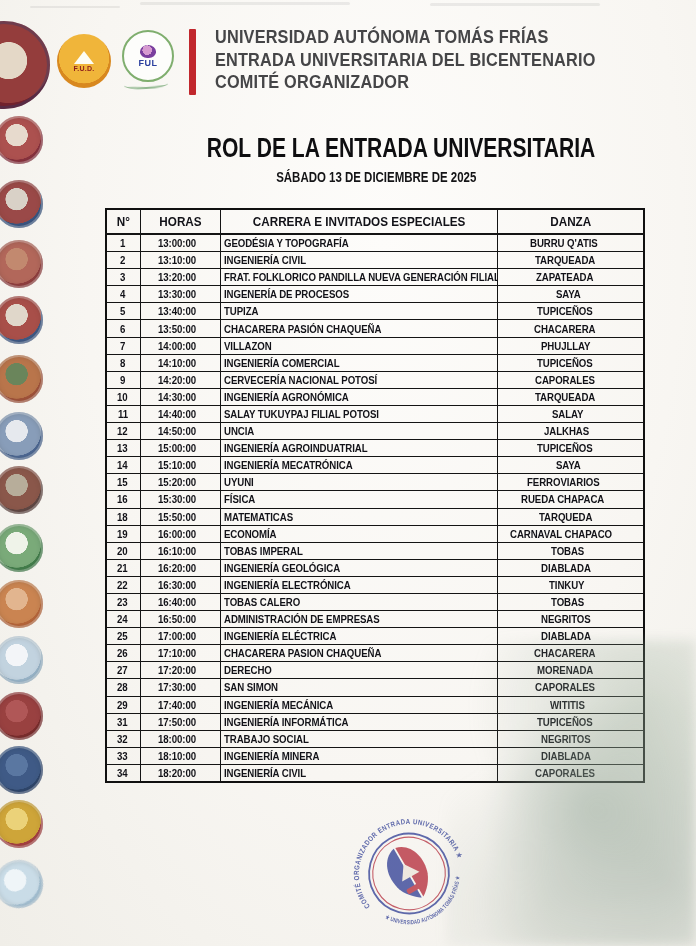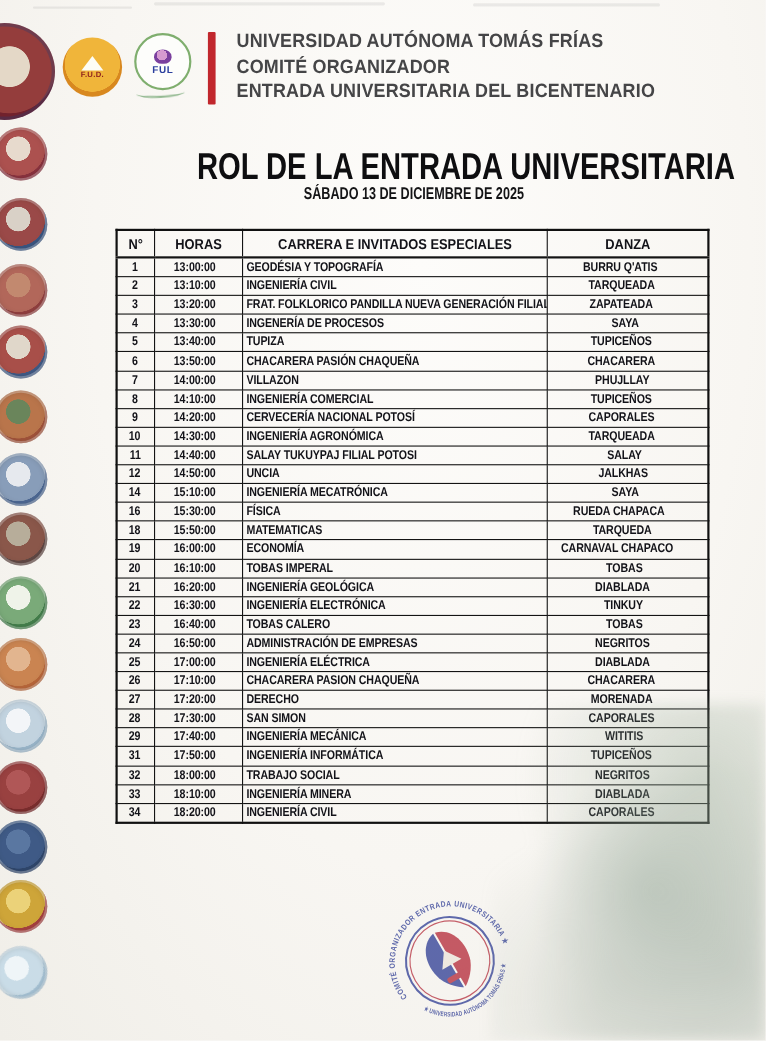--- a/index.html
+++ b/index.html
@@ -46,21 +46,21 @@
   .ful-label{font-size:9px;font-weight:800;color:#2b3f9e;line-height:9px;letter-spacing:.5px;}
   .ful-script{position:absolute;left:124px;top:80px;width:44px;height:7px;
     border-bottom:2px solid rgba(90,150,90,.65);border-radius:50%;transform:rotate(-3deg);filter:blur(.4px);}
   .accent-bar{position:absolute;left:189px;top:29px;width:7px;height:66px;background:#c1272d;border-radius:1px;}
 
   .org-lines{position:absolute;left:215px;top:26px;color:#454547;}
   .org-line{font-size:17.5px;font-weight:600;line-height:22.5px;white-space:nowrap;}
   .org-line span{display:inline-block;transform:scaleX(.93);transform-origin:0 50%;letter-spacing:.2px;}
 
   .title{position:absolute;left:110px;top:133px;width:540px;text-align:right;
-    font-size:34px;font-weight:800;color:#0e0e10;white-space:nowrap;}
+    font-size:27px;font-weight:800;color:#0e0e10;white-space:nowrap;}
   .title span{display:inline-block;transform:scaleX(.78);transform-origin:50% 50%;}
   .subtitle{position:absolute;left:116px;top:168px;width:520px;text-align:center;
     font-size:15.5px;font-weight:700;color:#141416;white-space:nowrap;}
   .subtitle span{display:inline-block;transform:scaleX(.74);transform-origin:50% 50%;}
 
   table.schedule{
     position:absolute;left:105px;top:208px;width:515px;
     border-collapse:collapse;table-layout:fixed;
     color:#121218;background:transparent;
   }
@@ -124,22 +124,22 @@
   </div>
   <div class="ful">
     <div class="blob"></div>
     <div class="ful-label">FUL</div>
   </div>
   <div class="ful-script"></div>
   <div class="accent-bar"></div>
 
   <div class="org-lines">
     <div class="org-line"><span>UNIVERSIDAD AUTÓNOMA TOMÁS FRÍAS</span></div>
+    <div class="org-line"><span>ENTRADA UNIVERSITARIA DEL BICENTENARIO</span></div>
     <div class="org-line"><span>COMITÉ ORGANIZADOR</span></div>
-    <div class="org-line"><span>ENTRADA UNIVERSITARIA DEL BICENTENARIO</span></div>
   </div>
 
   <div class="title"><span>ROL DE LA ENTRADA UNIVERSITARIA</span></div>
   <div class="subtitle"><span>SÁBADO 13 DE DICIEMBRE DE 2025</span></div>
 
   <table class="schedule">
     <thead>
       <tr>
         <th class="c0"><span>N°</span></th>
         <th class="c1"><span>HORAS</span></th>
@@ -214,24 +214,36 @@
           <td class="c2"><span>SALAY TUKUYPAJ FILIAL POTOSI</span></td>
           <td class="c3"><span>SALAY</span></td>
         </tr>
         <tr>
           <td class="c0"><span>12</span></td>
           <td class="c1"><span>14:50:00</span></td>
           <td class="c2"><span>UNCIA</span></td>
           <td class="c3"><span>JALKHAS</span></td>
         </tr>
         <tr>
+          <td class="c0"><span>13</span></td>
+          <td class="c1"><span>15:00:00</span></td>
+          <td class="c2"><span>INGENIERÍA AGROINDUATRIAL</span></td>
+          <td class="c3"><span>TUPICEÑOS</span></td>
+        </tr>
+        <tr>
           <td class="c0"><span>14</span></td>
           <td class="c1"><span>15:10:00</span></td>
           <td class="c2"><span>INGENIERÍA MECATRÓNICA</span></td>
           <td class="c3"><span>SAYA</span></td>
+        </tr>
+        <tr>
+          <td class="c0"><span>15</span></td>
+          <td class="c1"><span>15:20:00</span></td>
+          <td class="c2"><span>UYUNI</span></td>
+          <td class="c3"><span>FERROVIARIOS</span></td>
         </tr>
         <tr>
           <td class="c0"><span>16</span></td>
           <td class="c1"><span>15:30:00</span></td>
           <td class="c2"><span>FÍSICA</span></td>
           <td class="c3"><span>RUEDA CHAPACA</span></td>
         </tr>
         <tr>
           <td class="c0"><span>18</span></td>
           <td class="c1"><span>15:50:00</span></td>

